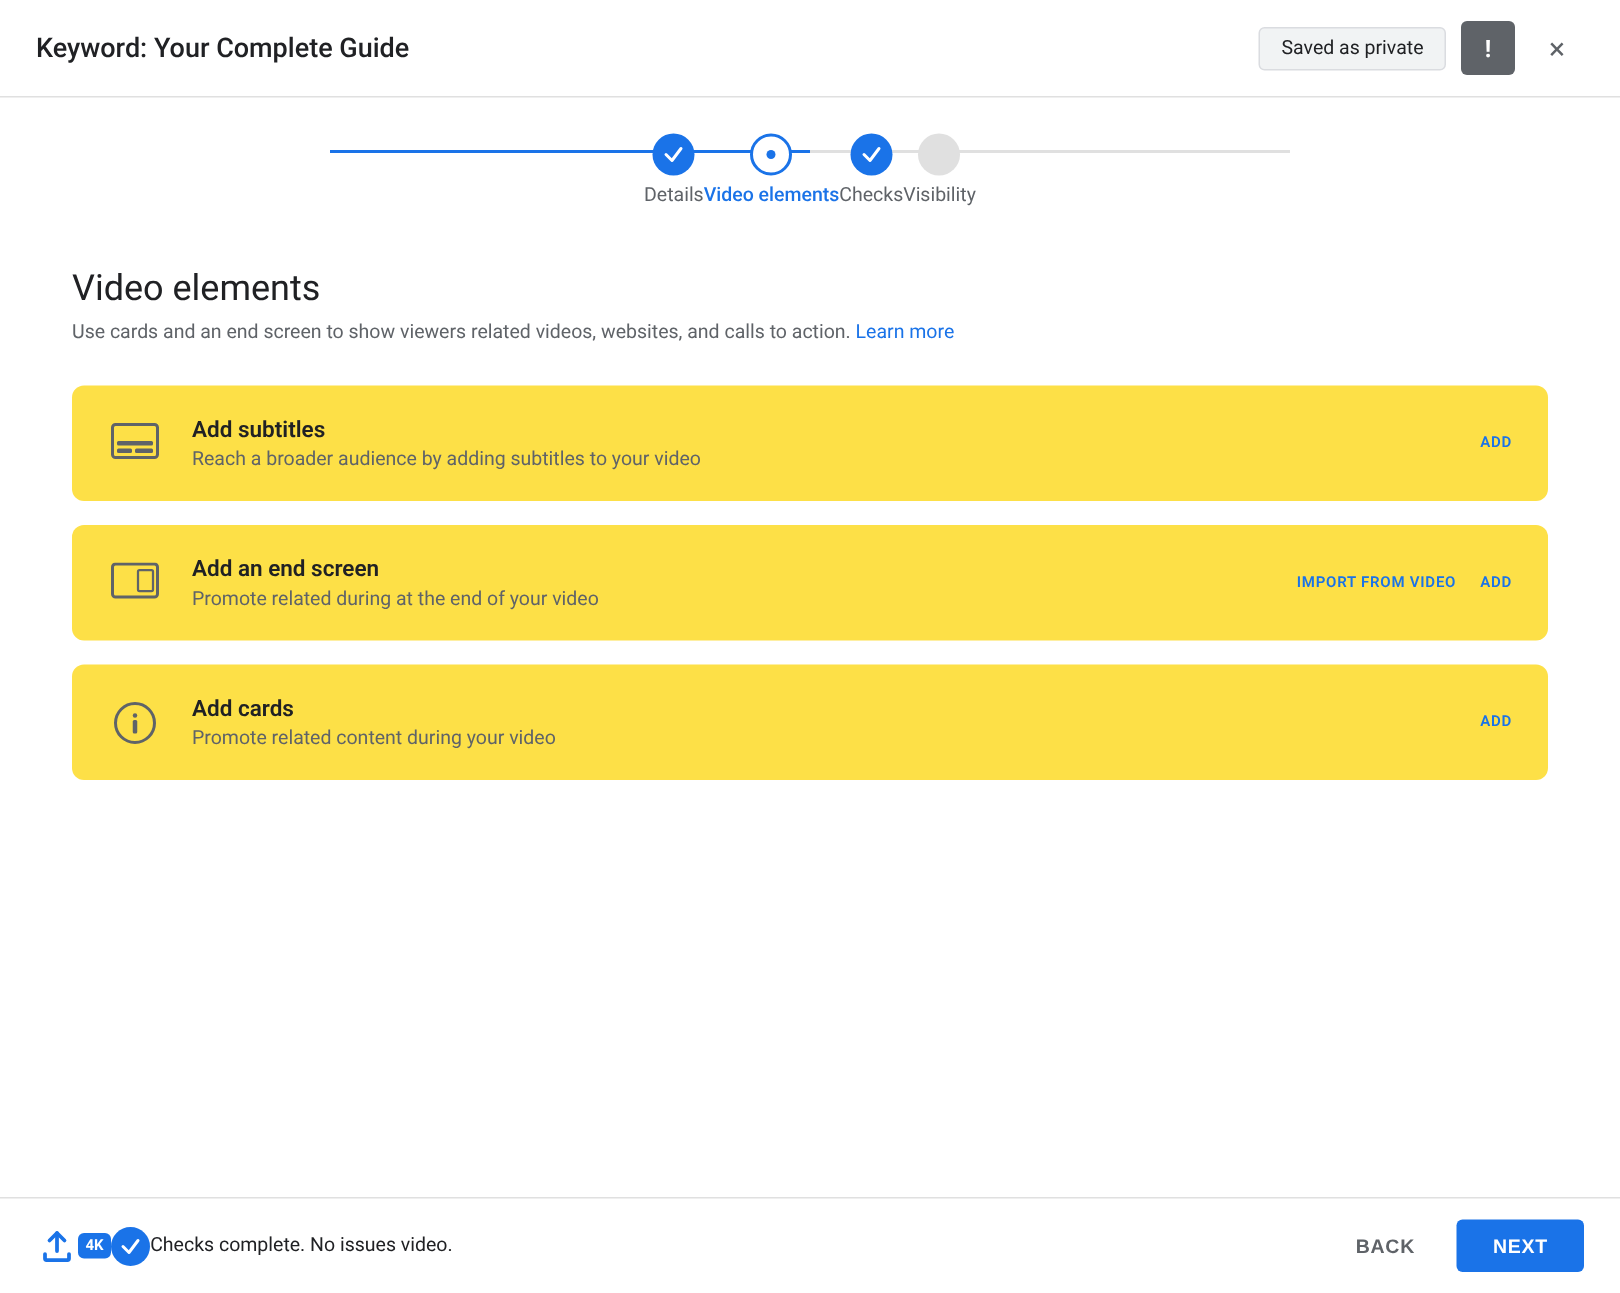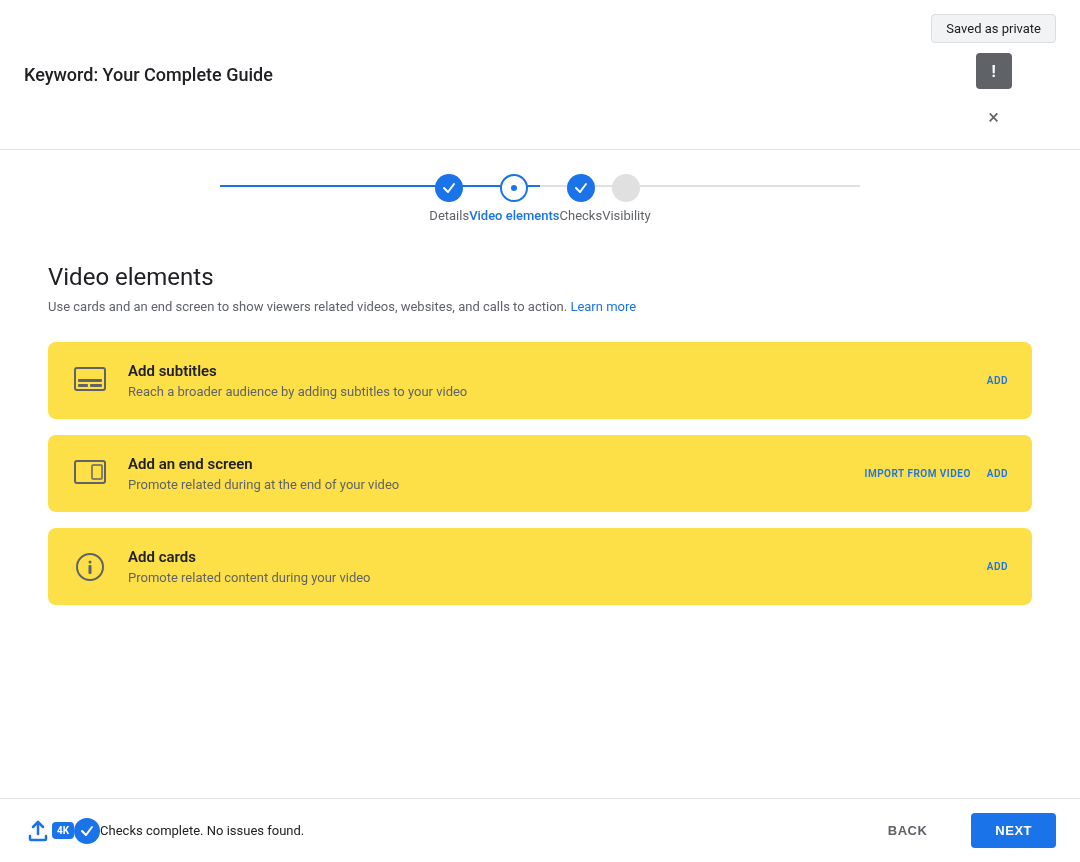--- a/index.html
+++ b/index.html
@@ -26,21 +26,20 @@
     }
     .header-title {
       font-size: 18px;
       font-weight: 500;
       color: #202124;
     }
     .header-right {
       display: flex;
       align-items: center;
       gap: 10px;
-      flex-direction: column;
     }
     .saved-badge {
       background: #f1f3f4;
       border: 1px solid #dadce0;
       border-radius: 4px;
       padding: 6px 14px;
       font-size: 13px;
       color: #202124;
       white-space: nowrap;
     }
@@ -252,21 +251,21 @@
       color: #fff;
       font-size: 14px;
     }
     .footer-status {
       font-size: 13px;
       color: #202124;
     }
     .footer-right {
       display: flex;
       align-items: center;
-      gap: 28px;
+      gap: 12px;
     }
     .btn-back {
       background: none;
       border: none;
       font-size: 13px;
       font-weight: 600;
       color: #5f6368;
       cursor: pointer;
       letter-spacing: 0.5px;
       text-transform: uppercase;
@@ -409,19 +408,19 @@
         <polyline points="6,7 11,2 16,7" fill="none" stroke="#1a73e8" stroke-width="2.5" stroke-linecap="round" stroke-linejoin="round"></polyline>
         <path d="M3,16 L3,19 Q3,20 4,20 L18,20 Q19,20 19,19 L19,16" fill="none" stroke="#1a73e8" stroke-width="2.5" stroke-linecap="round"></path>
       </svg>
     </div>
     <div class="footer-icon-4k">4K</div>
     <div class="footer-icon-check">
       <svg width="14" height="14" viewBox="0 0 14 14">
           <polyline points="2,7 6,11 12,3" fill="none" stroke="#fff" stroke-width="2" stroke-linecap="round" stroke-linejoin="round"></polyline>
         </svg>
     </div>
-    <span class="footer-status">Checks complete. No issues found.</span>
+    <span class="footer-status">Checks complete. No issues video.</span>
   </div>
   <div class="footer-right">
     <button class="btn-back">BACK</button>
     <button class="btn-next">NEXT</button>
   </div>
 </div>
 
 </body></html>

